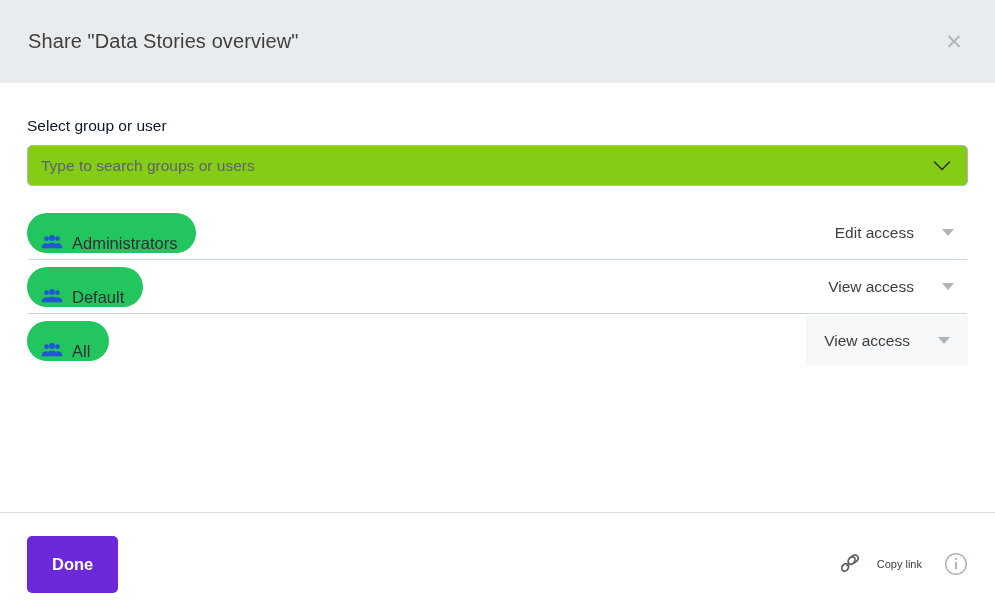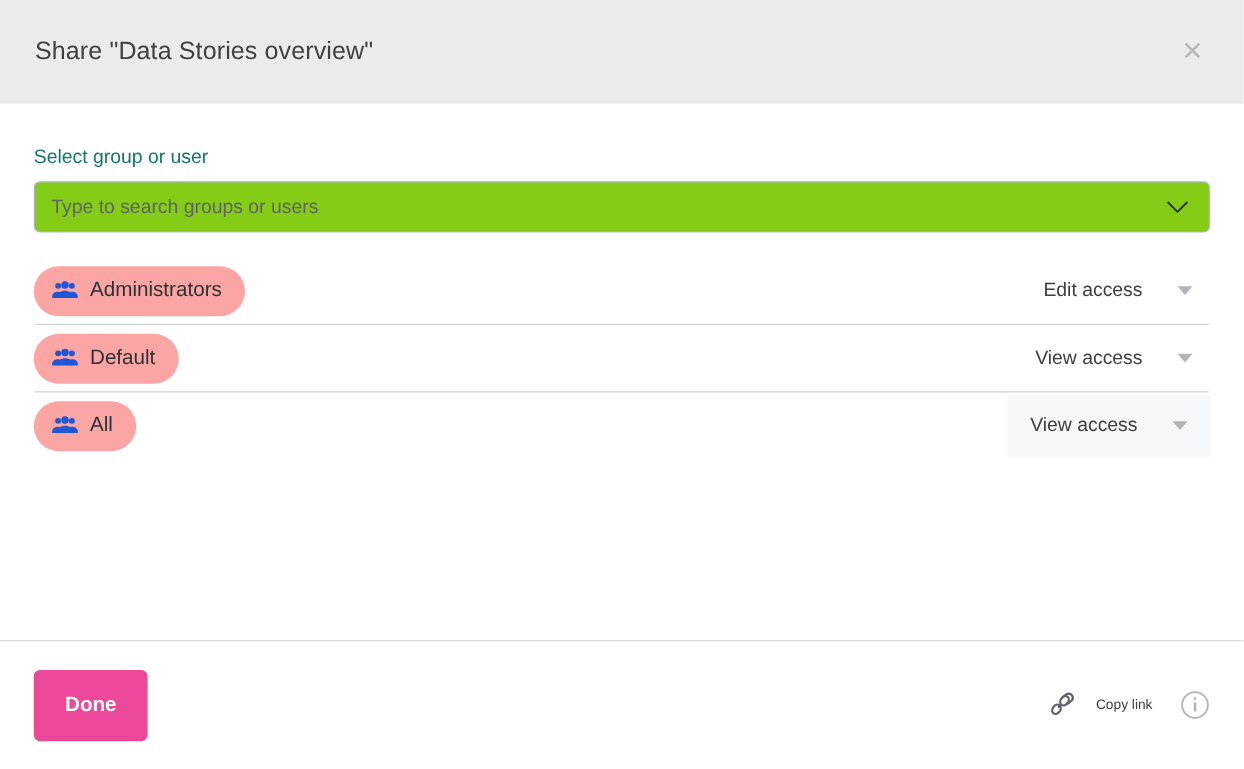--- a/index.html
+++ b/index.html
@@ -55,21 +55,21 @@
 
   
   .dialog-body {
     flex: 1 1 auto;
     padding: 0 27px;
     box-sizing: border-box;
     position: relative;
   }
   .field-label {
     font-size: 15.5px;
-    color: #0f766e;
+    color: #0f172a;
     margin-top: 34px;
     margin-bottom: 10px;
   }
   .search-wrap {
     position: relative;
     height: 41px;
     border: 1px solid #adb8c4;
     border-radius: 5px;
     background: #84cc16;
     box-sizing: border-box;
@@ -114,23 +114,23 @@
     align-items: center;
     justify-content: space-between;
   }
   .row-divider {
     height: 1px;
     background: #ccd4de;
     margin: 0 1px;
   }
   .chip {
     display: inline-flex;
-    align-items: center;
+    align-items: flex-end;
     gap: 9px;
-    background: #fca5a5;
+    background: #22c55e;
     border-radius: 20px;
     height: 40px;
     padding: 0 19px 0 14px;
     box-sizing: border-box;
     cursor: pointer;
     max-width: 420px;
   }
   .chip-label {
     font-size: 16.5px;
     color: #2d3134;
@@ -179,21 +179,21 @@
   .dialog-footer {
     height: 102px;
     flex: none;
     display: flex;
     align-items: center;
     justify-content: space-between;
     padding: 0 27px;
     box-sizing: border-box;
   }
   .done-btn {
-    background: #ec4899;
+    background: #6d28d9;
     color: #ffffff;
     font-family: "Liberation Sans", sans-serif;
     font-size: 16.5px;
     font-weight: bold;
     border: none;
     border-radius: 5px;
     height: 57px;
     padding: 0 25px;
     cursor: pointer;
   }

